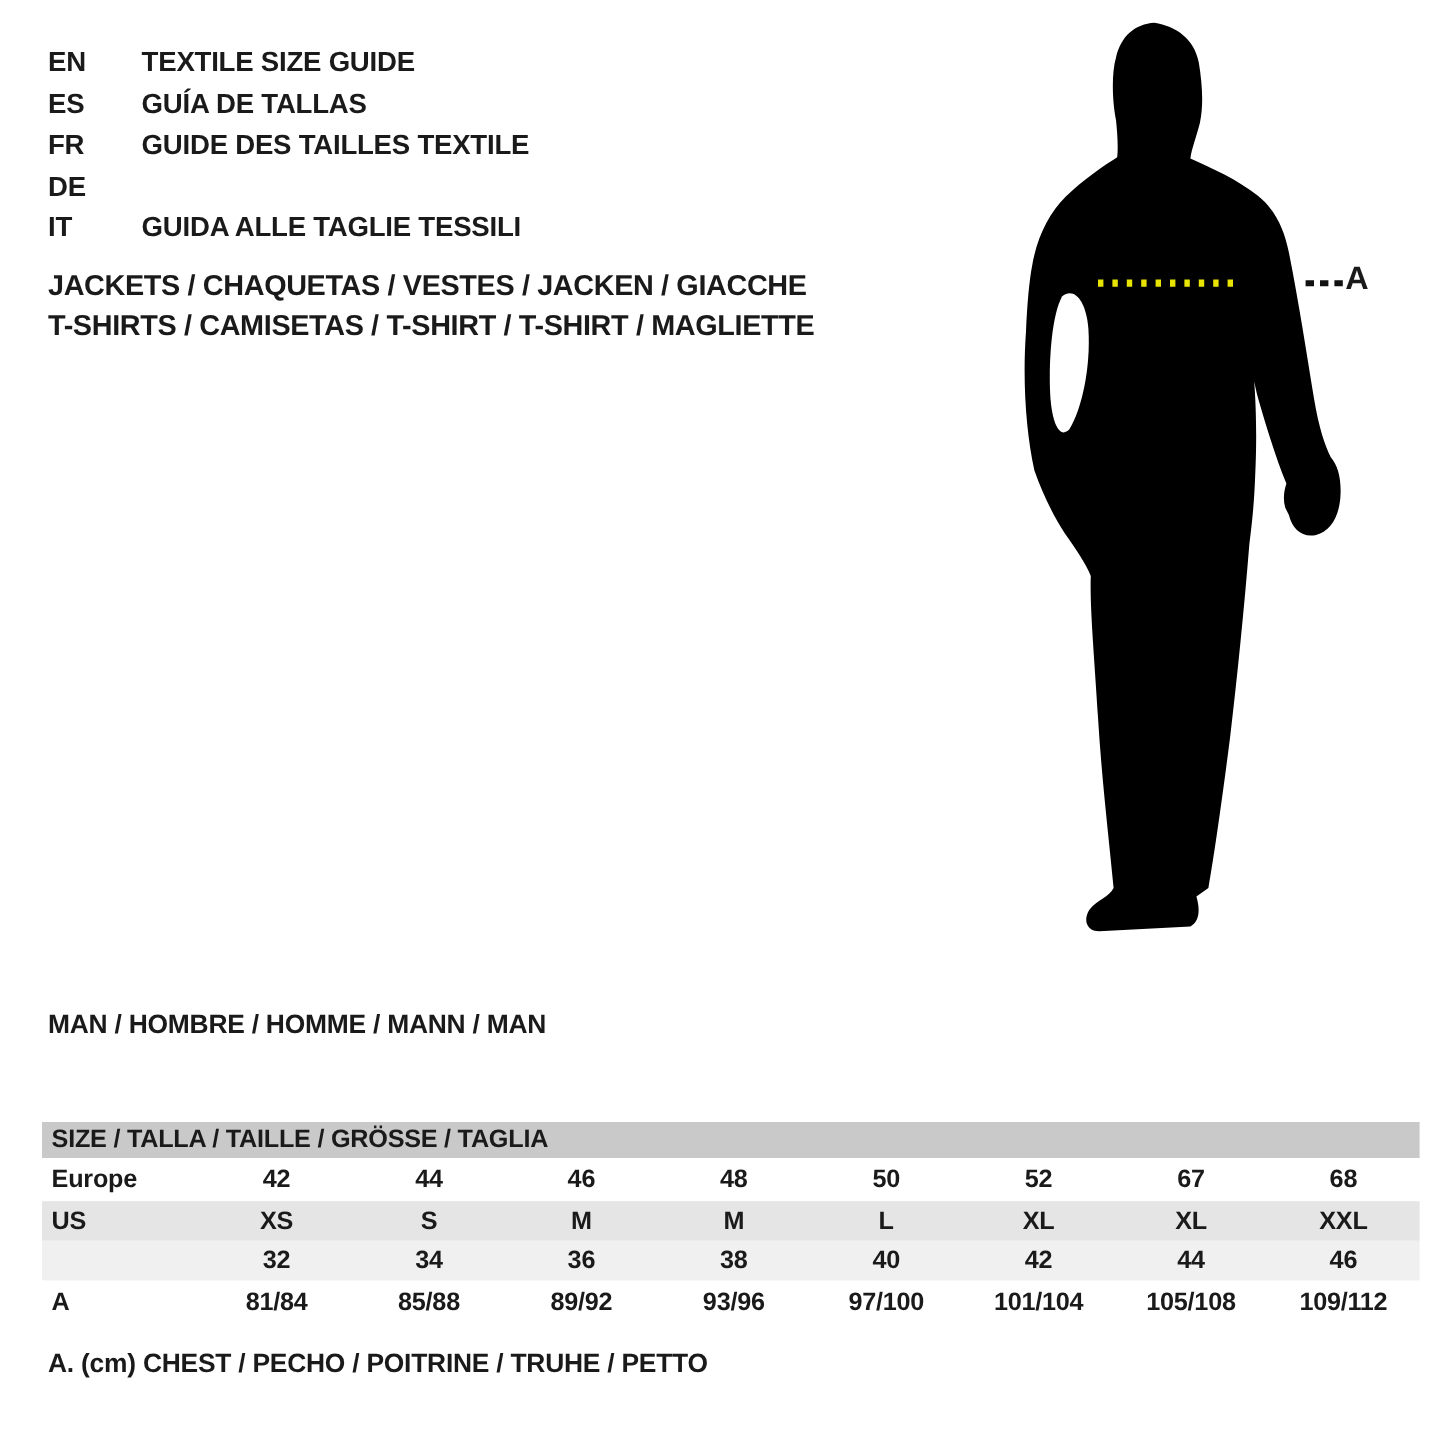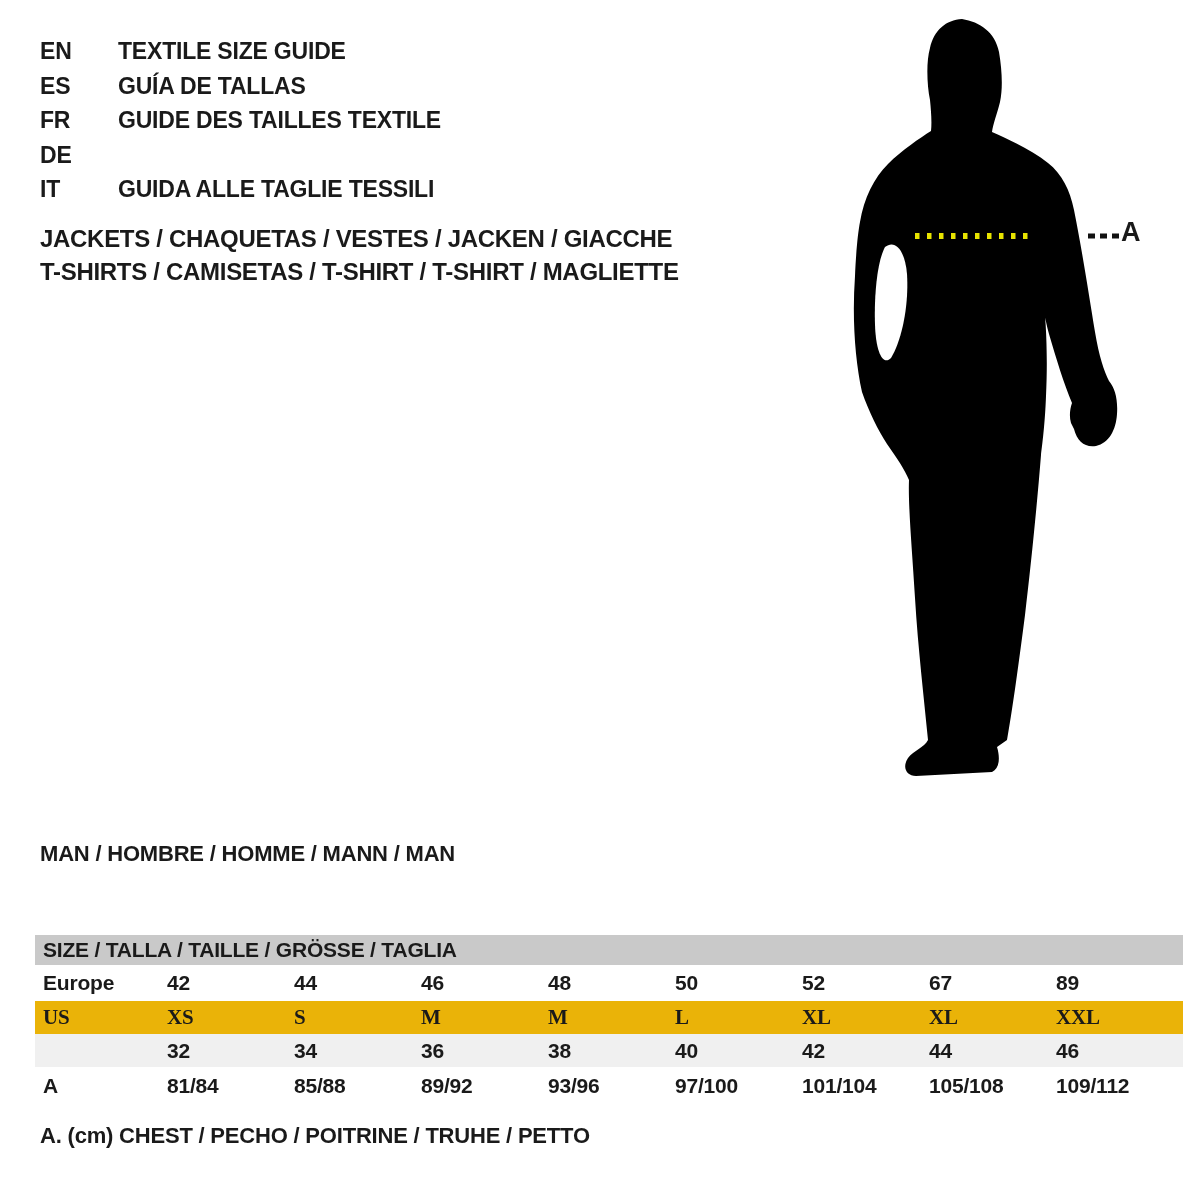--- a/index.html
+++ b/index.html
@@ -18,21 +18,21 @@
   
   #man-svg{left:820px;top:0px;width:380px;height:800px;}
   #measure-a-label{left:1121px;top:217px;font-size:27px;line-height:30px;}
   
   #section-title{left:40px;top:841px;font-size:22px;letter-spacing:-0.2px;white-space:nowrap;}
   
   #size-table{left:35px;top:890px;width:1148px;margin-top:45px;}
   #table-header{height:30px;line-height:30px;background:#c9c9c9;font-size:21px;
     padding-left:8px;letter-spacing:-0.2px;box-sizing:border-box;white-space:nowrap;}
   .t-row{display:grid;grid-template-columns:132px repeat(8,1fr);}
-  .t-row .cell{font-size:21px;letter-spacing:-0.2px;overflow:hidden;}
+  .t-row .cell{font-size:21px;text-align:center;letter-spacing:-0.2px;overflow:hidden;}
   .t-row .cell.label{text-align:left;padding-left:8px;}
   
   #footnote{left:40px;top:1123px;font-size:22px;letter-spacing:-0.2px;white-space:nowrap;}
 </style>
 </head>
 <body style="color: rgb(26, 26, 26);">
 
 <div class="abs" id="lang-rows">
     <div class="lang-row">
       <span>EN</span>
@@ -94,23 +94,23 @@
   <div id="table-rows">
       <div class="t-row" style="height: 36px; line-height: 36px;">
         <div class="cell label">Europe</div>
         <div class="cell">42</div>
         <div class="cell">44</div>
         <div class="cell">46</div>
         <div class="cell">48</div>
         <div class="cell">50</div>
         <div class="cell">52</div>
         <div class="cell">67</div>
-        <div class="cell">89</div>
+        <div class="cell">68</div>
       </div>
-      <div class="t-row" style="height: 33px; line-height: 33px; background: #eab308; font-family: Liberation Serif, serif;">
+      <div class="t-row" style="height: 33px; line-height: 33px; background: #e5e5e5;">
         <div class="cell label">US</div>
         <div class="cell">XS</div>
         <div class="cell">S</div>
         <div class="cell">M</div>
         <div class="cell">M</div>
         <div class="cell">L</div>
         <div class="cell">XL</div>
         <div class="cell">XL</div>
         <div class="cell">XXL</div>
       </div>

